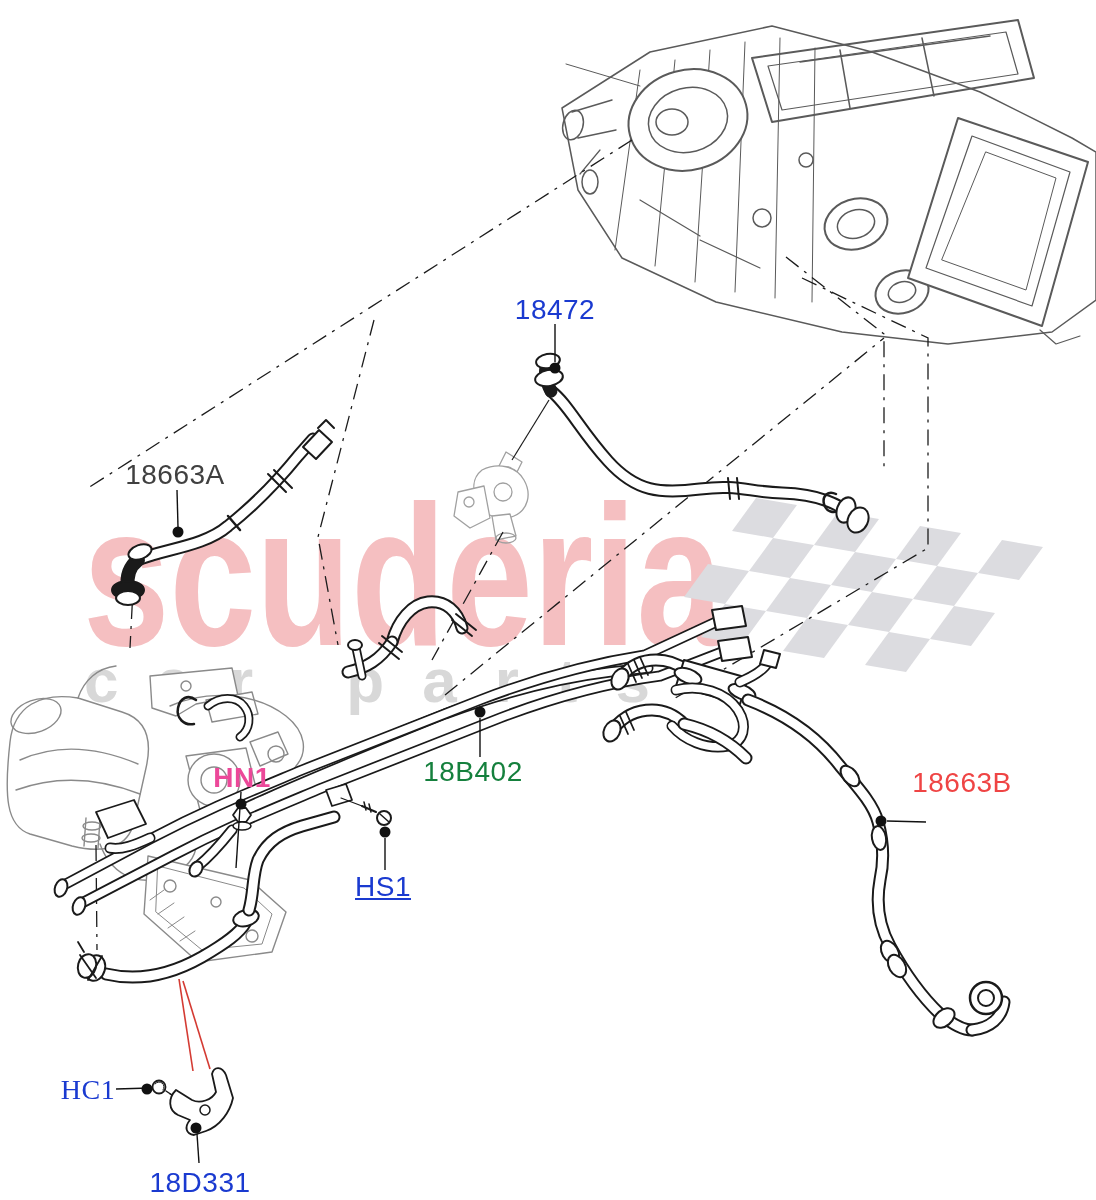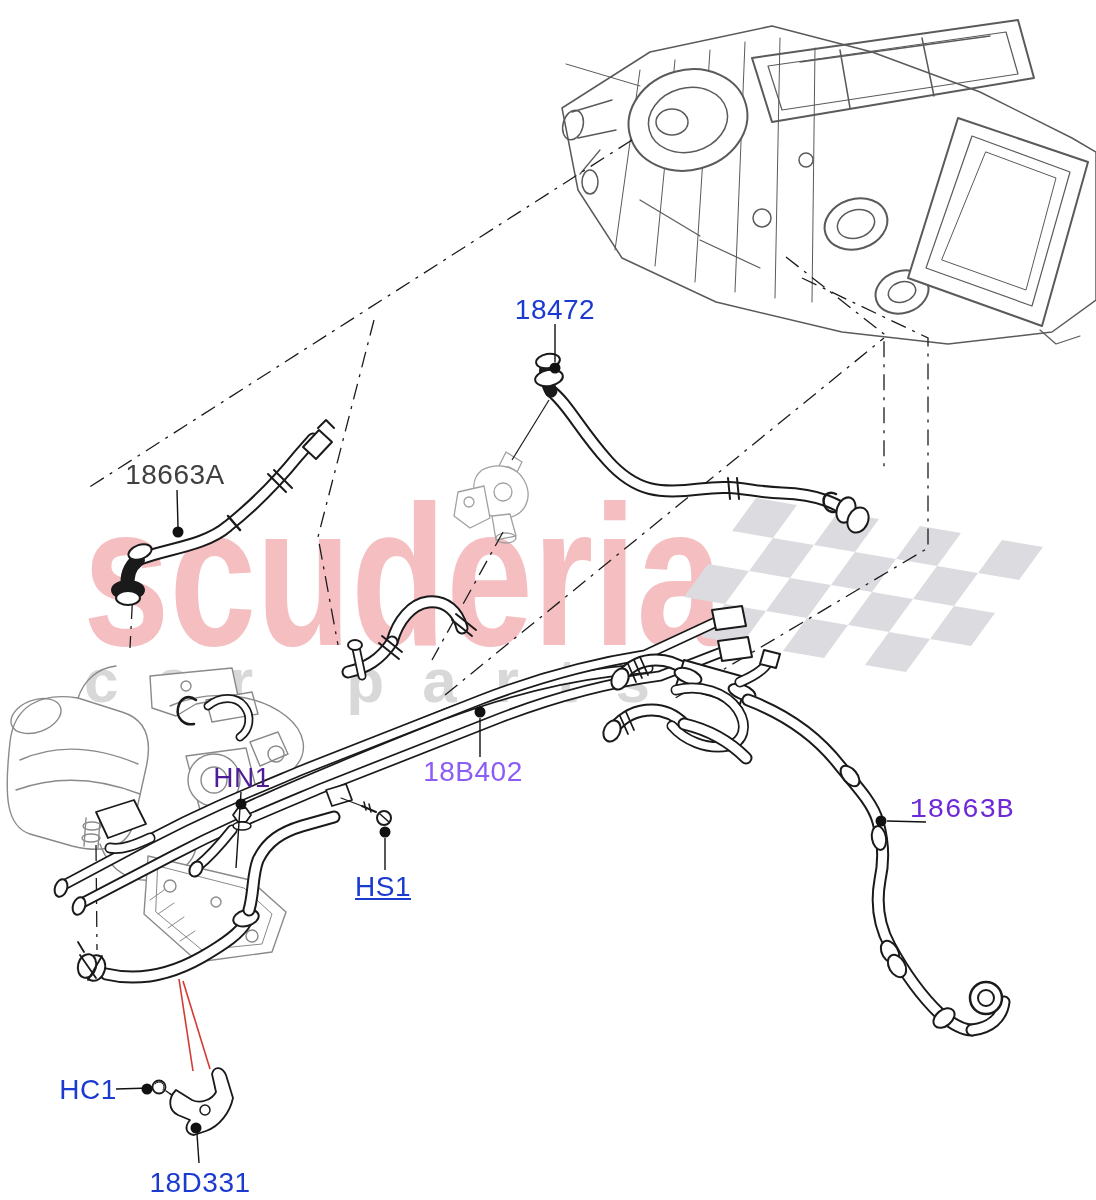--- a/index.html
+++ b/index.html
@@ -250,20 +250,20 @@
         <line x1="116" y1="1089" x2="150" y2="1088" stroke="#111" stroke-width="1.4"></line>
         <circle cx="147" cy="1089" r="5.5" fill="#111"></circle>
         <line x1="199" y1="1163" x2="197" y2="1134" stroke="#111" stroke-width="1.4"></line>
         <circle cx="196" cy="1128" r="5.5" fill="#111"></circle>
       </g>
 </svg>
 
 <div id="labels">
       <div class="callout" style="left: 555px; top: 310px; color: rgb(26, 58, 208);">18472</div>
       <div class="callout" style="left: 175px; top: 475px; color: #404040;">18663A</div>
-      <div class="callout" style="left: 473px; top: 772px; color: #8b5cf6;">18B402</div>
-      <div class="callout" style="left: 242px; top: 778px; color: #4c1d95;">HN1</div>
+      <div class="callout" style="left: 473px; top: 772px; color: #15803d;">18B402</div>
+      <div class="callout" style="left: 242px; top: 778px; color: #ec4899; font-weight: bold;">HN1</div>
       <div class="callout" style="left: 383px; top: 887px; color: rgb(26, 58, 208); text-decoration: underline;">HS1</div>
-      <div class="callout" style="left: 962px; top: 810px; color: #6d28d9; font-family: Liberation Mono, monospace;">18663B</div>
-      <div class="callout" style="left: 88px; top: 1090px; color: rgb(26, 58, 208);">HC1</div>
+      <div class="callout" style="left: 962px; top: 783px; color: #ef4444;">18663B</div>
+      <div class="callout" style="left: 88px; top: 1090px; color: rgb(26, 58, 208); font-family: Liberation Serif, serif;">HC1</div>
       <div class="callout" style="left: 200px; top: 1183px; color: rgb(26, 58, 208);">18D331</div>
     </div>
 </div>
 
 </body></html>

